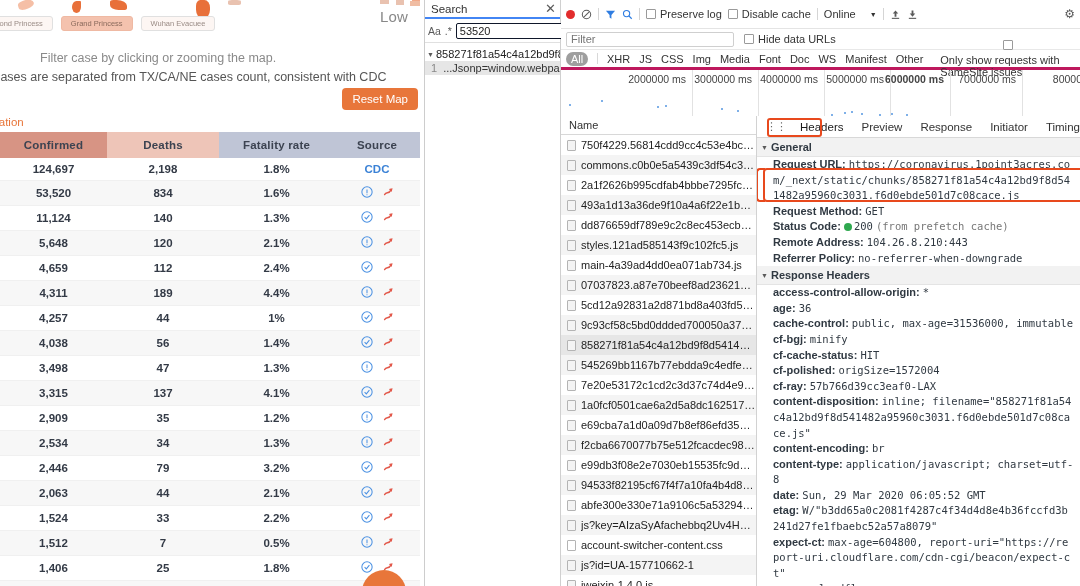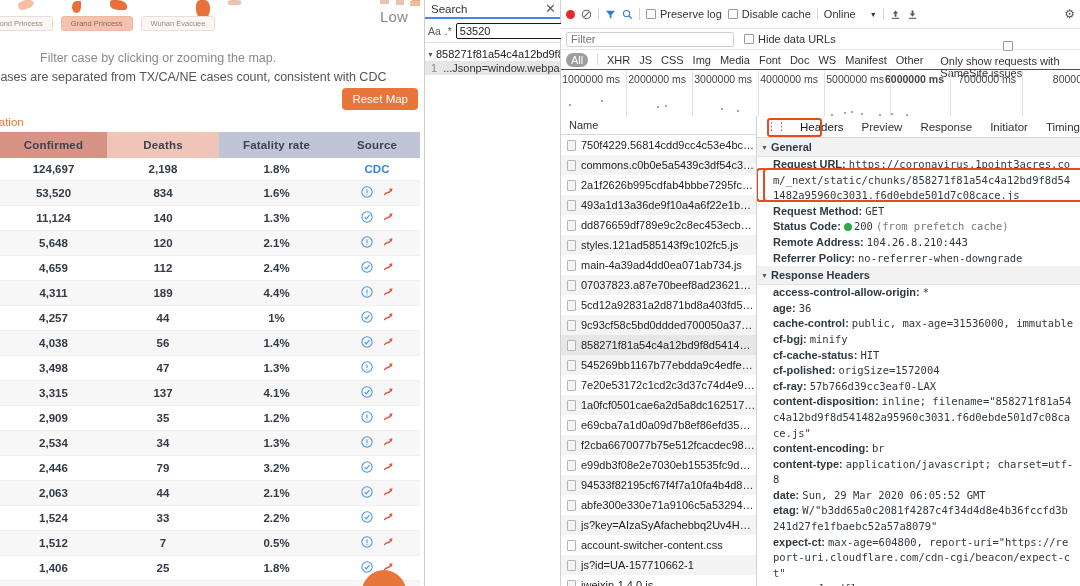--- a/index.html
+++ b/index.html
@@ -163,21 +163,21 @@
     height: 21px; display: flex; align-items: center; gap: 10px;
     padding: 0 5px; border-bottom: 1px solid #e8e8e8;
   }
   #filter-input {
     width: 168px; height: 15px; border: 1px solid #cfcfcf; border-radius: 2px;
     font-size: 11px; padding: 0 4px; color: #222; outline: none;
     font-family: "Liberation Sans", sans-serif;
   }
   #net-typebar {
     height: 20px; display: flex; align-items: center; gap: 9px;
-    padding: 0 5px; border-bottom: 1px solid #be185d;
+    padding: 0 5px; border-bottom: 3px solid #be185d;
   }
   .type-pill { font-size: 11px; color: #333; cursor: pointer; }
   .type-pill.active {
     background: #9e9e9e; color: #fff; border-radius: 7px; padding: 1px 5px;
   }
   .tb-divider { width: 1px; height: 11px; background: #d8d8d8; }
 
   
   #overview {
     height: 54px; position: relative; border-bottom: 1px solid #d8d8d8;
@@ -702,23 +702,20 @@
           </div>
           <div class="ov-col" style="left: 198px; width: 66px;">
             <div class="ov-label">4000000 ms</div>
           </div>
           <div class="ov-col" style="left: 132px; width: 66px;">
             <div class="ov-label">3000000 ms</div>
           </div>
           <div class="ov-col" style="left: 66px; width: 66px;">
             <div class="ov-label">2000000 ms</div>
           </div>
-          <div class="ov-col" style="left: 0px; width: 66px;">
-            <div class="ov-label">1000000 ms</div>
-          </div>
         <div id="ov-highlight"></div>
       <div class="ov-dot" style="left: 8px; top: 34px;"></div>
           <div class="ov-dot" style="left: 40px; top: 30px;"></div>
           <div class="ov-dot" style="left: 96px; top: 36px;"></div>
           <div class="ov-dot" style="left: 104px; top: 35px;"></div>
           <div class="ov-dot" style="left: 160px; top: 38px;"></div>
           <div class="ov-dot" style="left: 176px; top: 40px;"></div>
           <div class="ov-dot" style="left: 270px; top: 44px;"></div>
           <div class="ov-dot" style="left: 283px; top: 42px;"></div>
           <div class="ov-dot" style="left: 290px; top: 41px;"></div>

